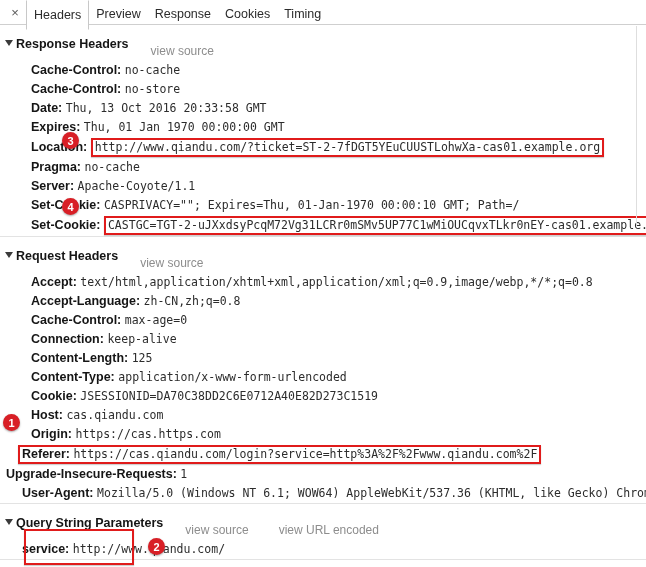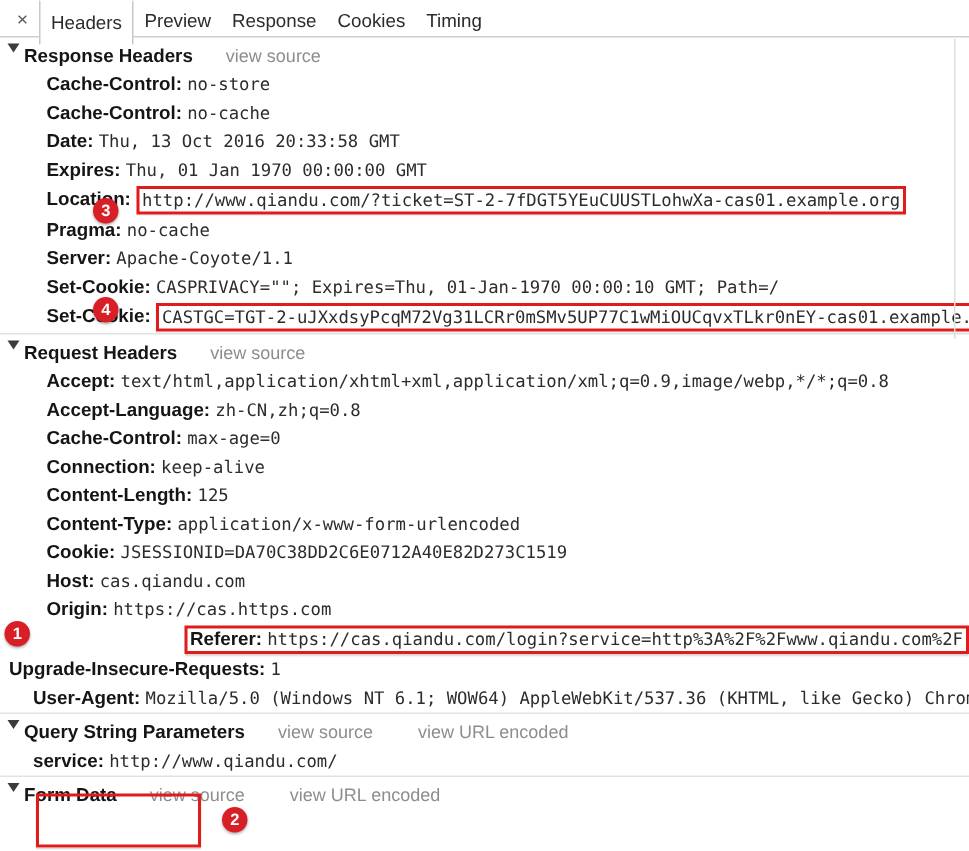--- a/index.html
+++ b/index.html
@@ -59,21 +59,21 @@
 
   
   .panel {
     position: relative;
     padding: 0;
     font-size: 12.5px;
   }
 
   .section-head {
     display: flex;
-    align-items: flex-start;
+    align-items: center;
     padding: 5px 0 3px 5px;
     border-top: 1px solid #e3e3e3;
   }
   .section-head.first { border-top: none; }
   .triangle {
     width: 0; height: 0;
     border-left: 4.5px solid transparent;
     border-right: 4.5px solid transparent;
     border-top: 6px solid #3b3b3b;
     margin-right: 3px;
@@ -87,20 +87,21 @@
     color: #151515;
     margin-right: 22px;
     cursor: default;
   }
   .view-link {
     color: #8d8d8d;
     font-size: 12px;
     cursor: pointer;
     margin-right: 30px;
     white-space: nowrap;
+    margin-top: 14px;
   }
 
   .hrow {
     padding: 1px 0 1px 31px;
     line-height: 17px;
     white-space: nowrap;
     position: relative;
   }
   .hname {
     font-weight: bold;
@@ -173,25 +174,25 @@
 <div class="panel">
 
   <div class="section-head first">
     <span class="triangle"></span>
     <span class="section-title">Response Headers</span>
     <span class="view-link">view source</span>
   </div>
 
   <div class="hrow">
     <span class="hname">Cache-Control:</span>
+    <span class="hval">no-cache</span>
+  </div>
+  <div class="hrow">
+    <span class="hname">Cache-Control:</span>
     <span class="hval">no-store</span>
-  </div>
-  <div class="hrow">
-    <span class="hname">Cache-Control:</span>
-    <span class="hval">no-cache</span>
   </div>
   <div class="hrow">
     <span class="hname">Date:</span>
     <span class="hval">Thu, 13 Oct 2016 20:33:58 GMT</span>
   </div>
   <div class="hrow">
     <span class="hname">Expires:</span>
     <span class="hval">Thu, 01 Jan 1970 00:00:00 GMT</span>
   </div>
   <div class="hrow">
@@ -250,21 +251,21 @@
     <span class="hval">JSESSIONID=DA70C38DD2C6E0712A40E82D273C1519</span>
   </div>
   <div class="hrow">
     <span class="hname">Host:</span>
     <span class="hval">cas.qiandu.com</span>
   </div>
   <div class="hrow">
     <span class="hname">Origin:</span>
     <span class="hval">https://cas.https.com</span>
   </div>
-  <div class="hrow" style="padding-left:18px;text-align:right;">
+  <div class="hrow" style="padding-left:18px;">
     <span class="boxed"><span class="hname">Referer:</span> <span class="hval">https://cas.qiandu.com/login?service=http%3A%2F%2Fwww.qiandu.com%2F</span></span>
   </div>
   <div class="hrow" style="padding-left:6px;">
     <span class="hname">Upgrade-Insecure-Requests:</span>
     <span class="hval">1</span>
   </div>
   <div class="hrow" style="padding-left:22px;">
     <span class="hname">User-Agent:</span>
     <span class="hval">Mozilla/5.0 (Windows NT 6.1; WOW64) AppleWebKit/537.36 (KHTML, like Gecko) Chrome/4</span>
   </div>

